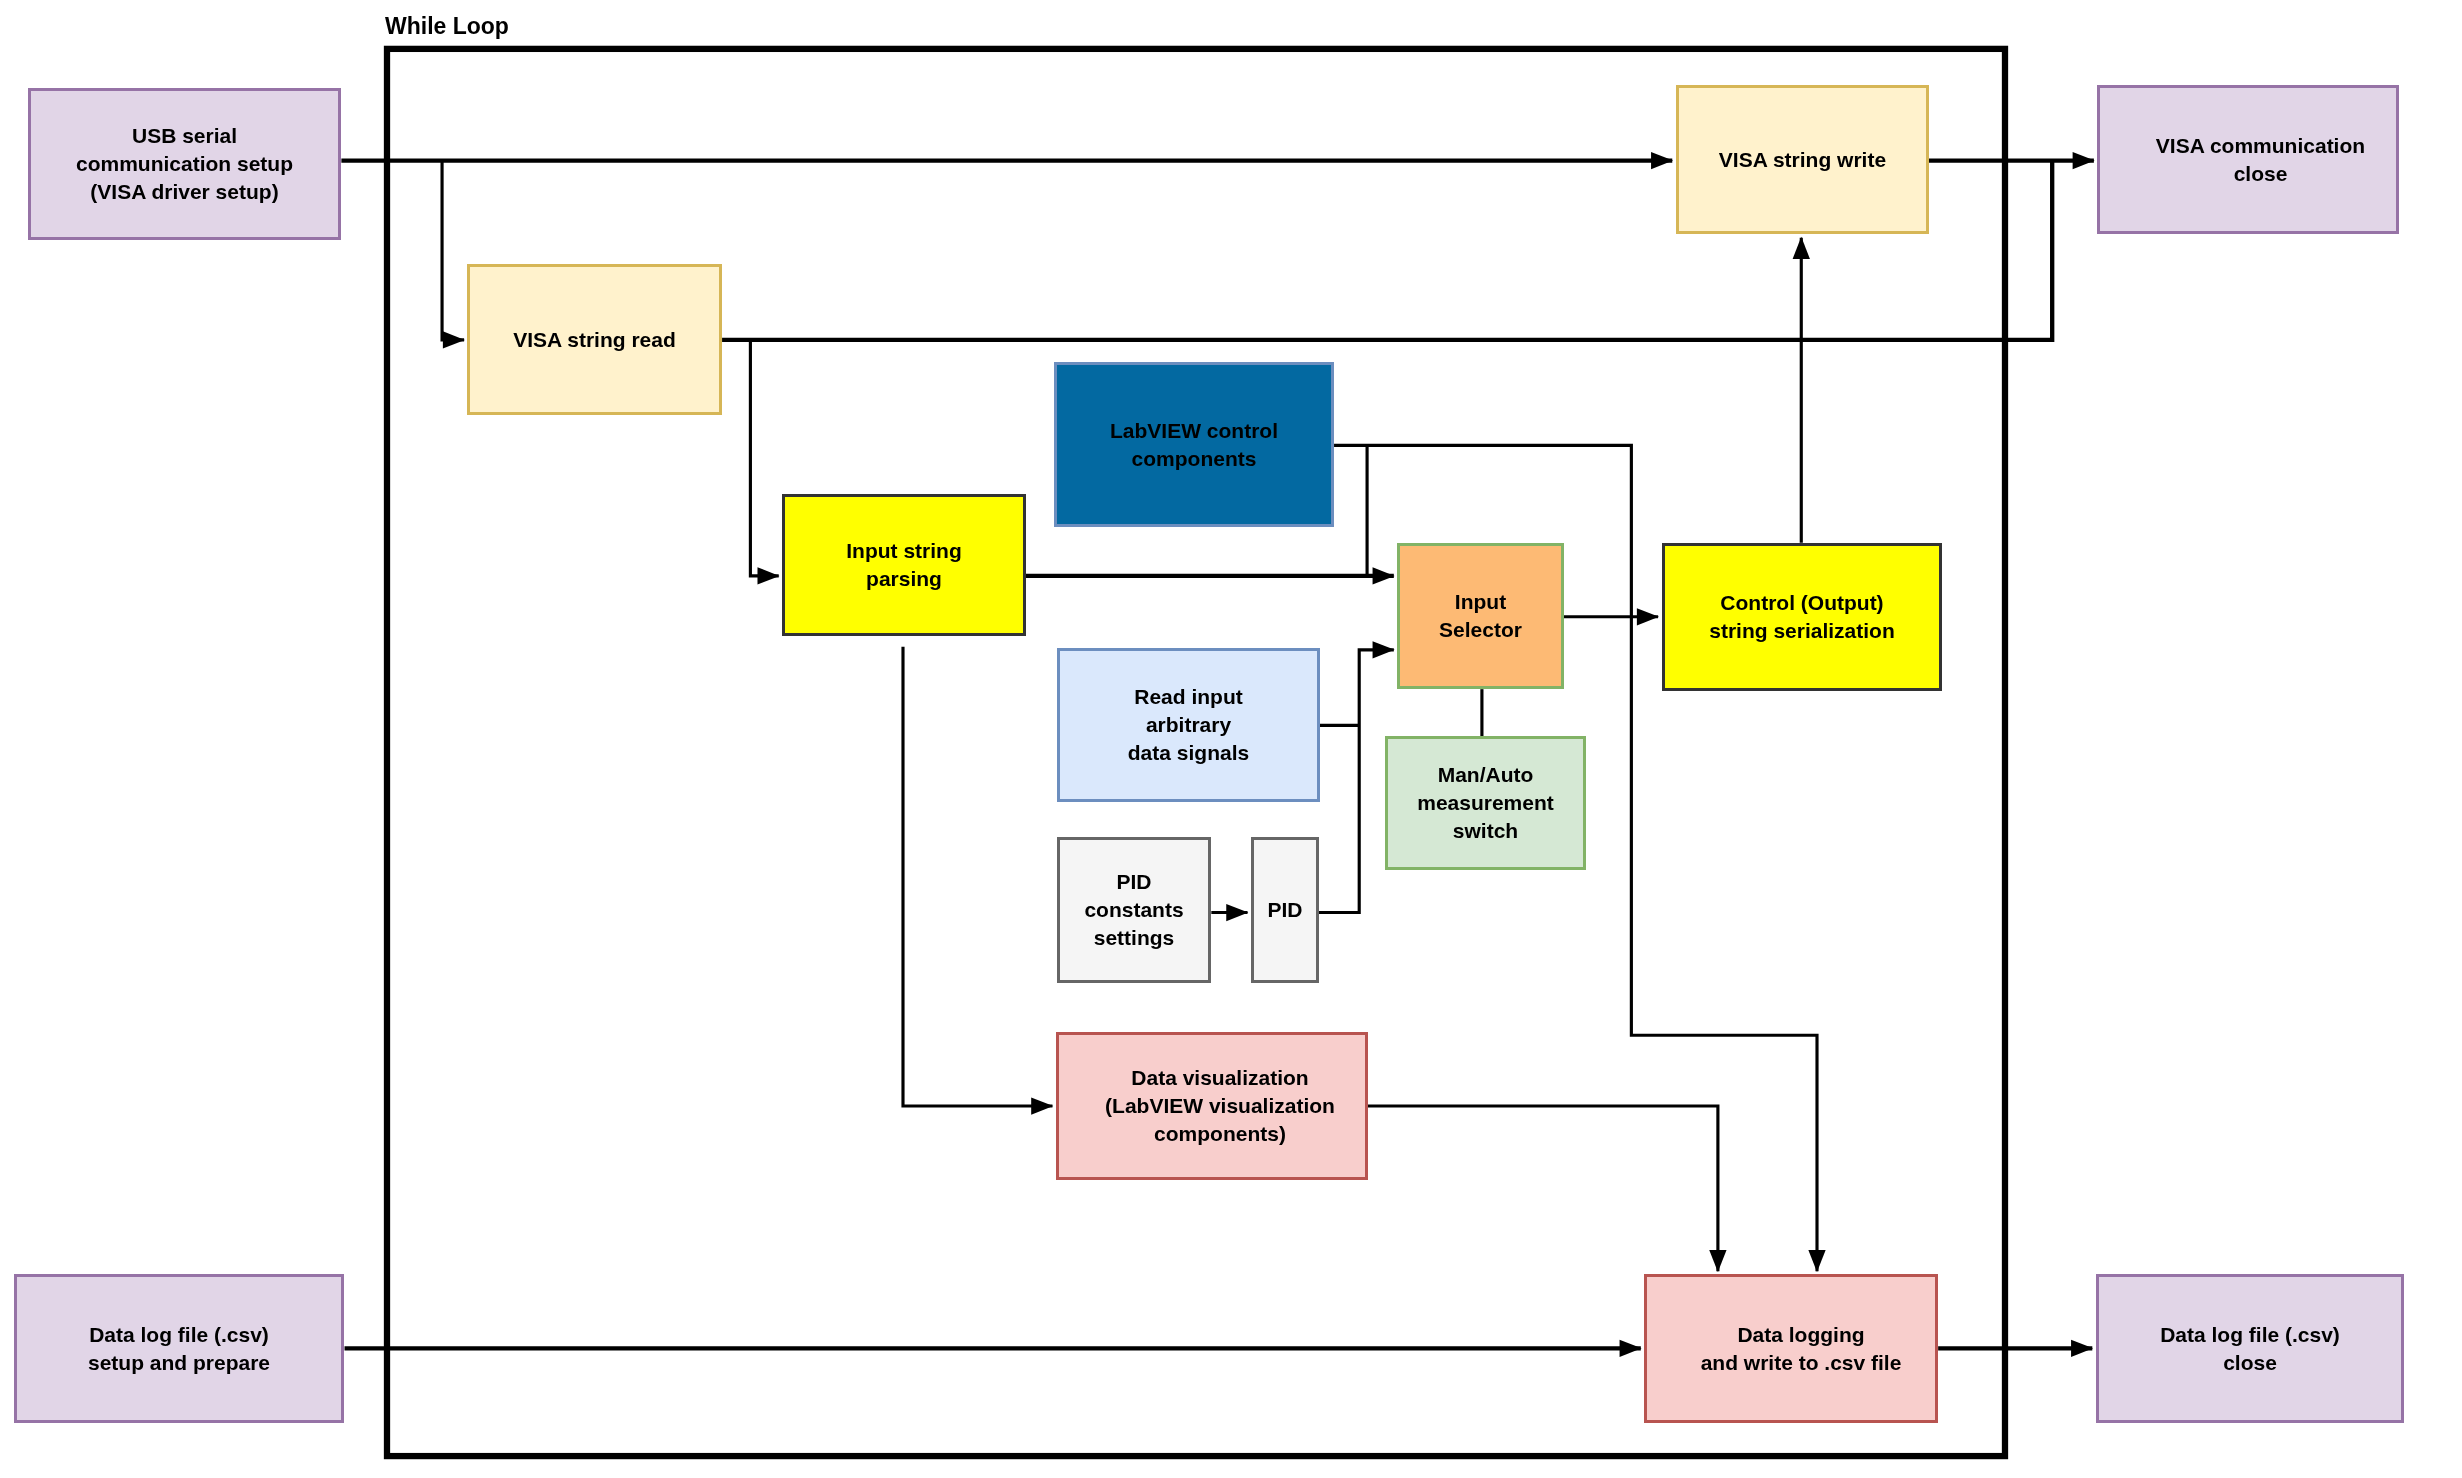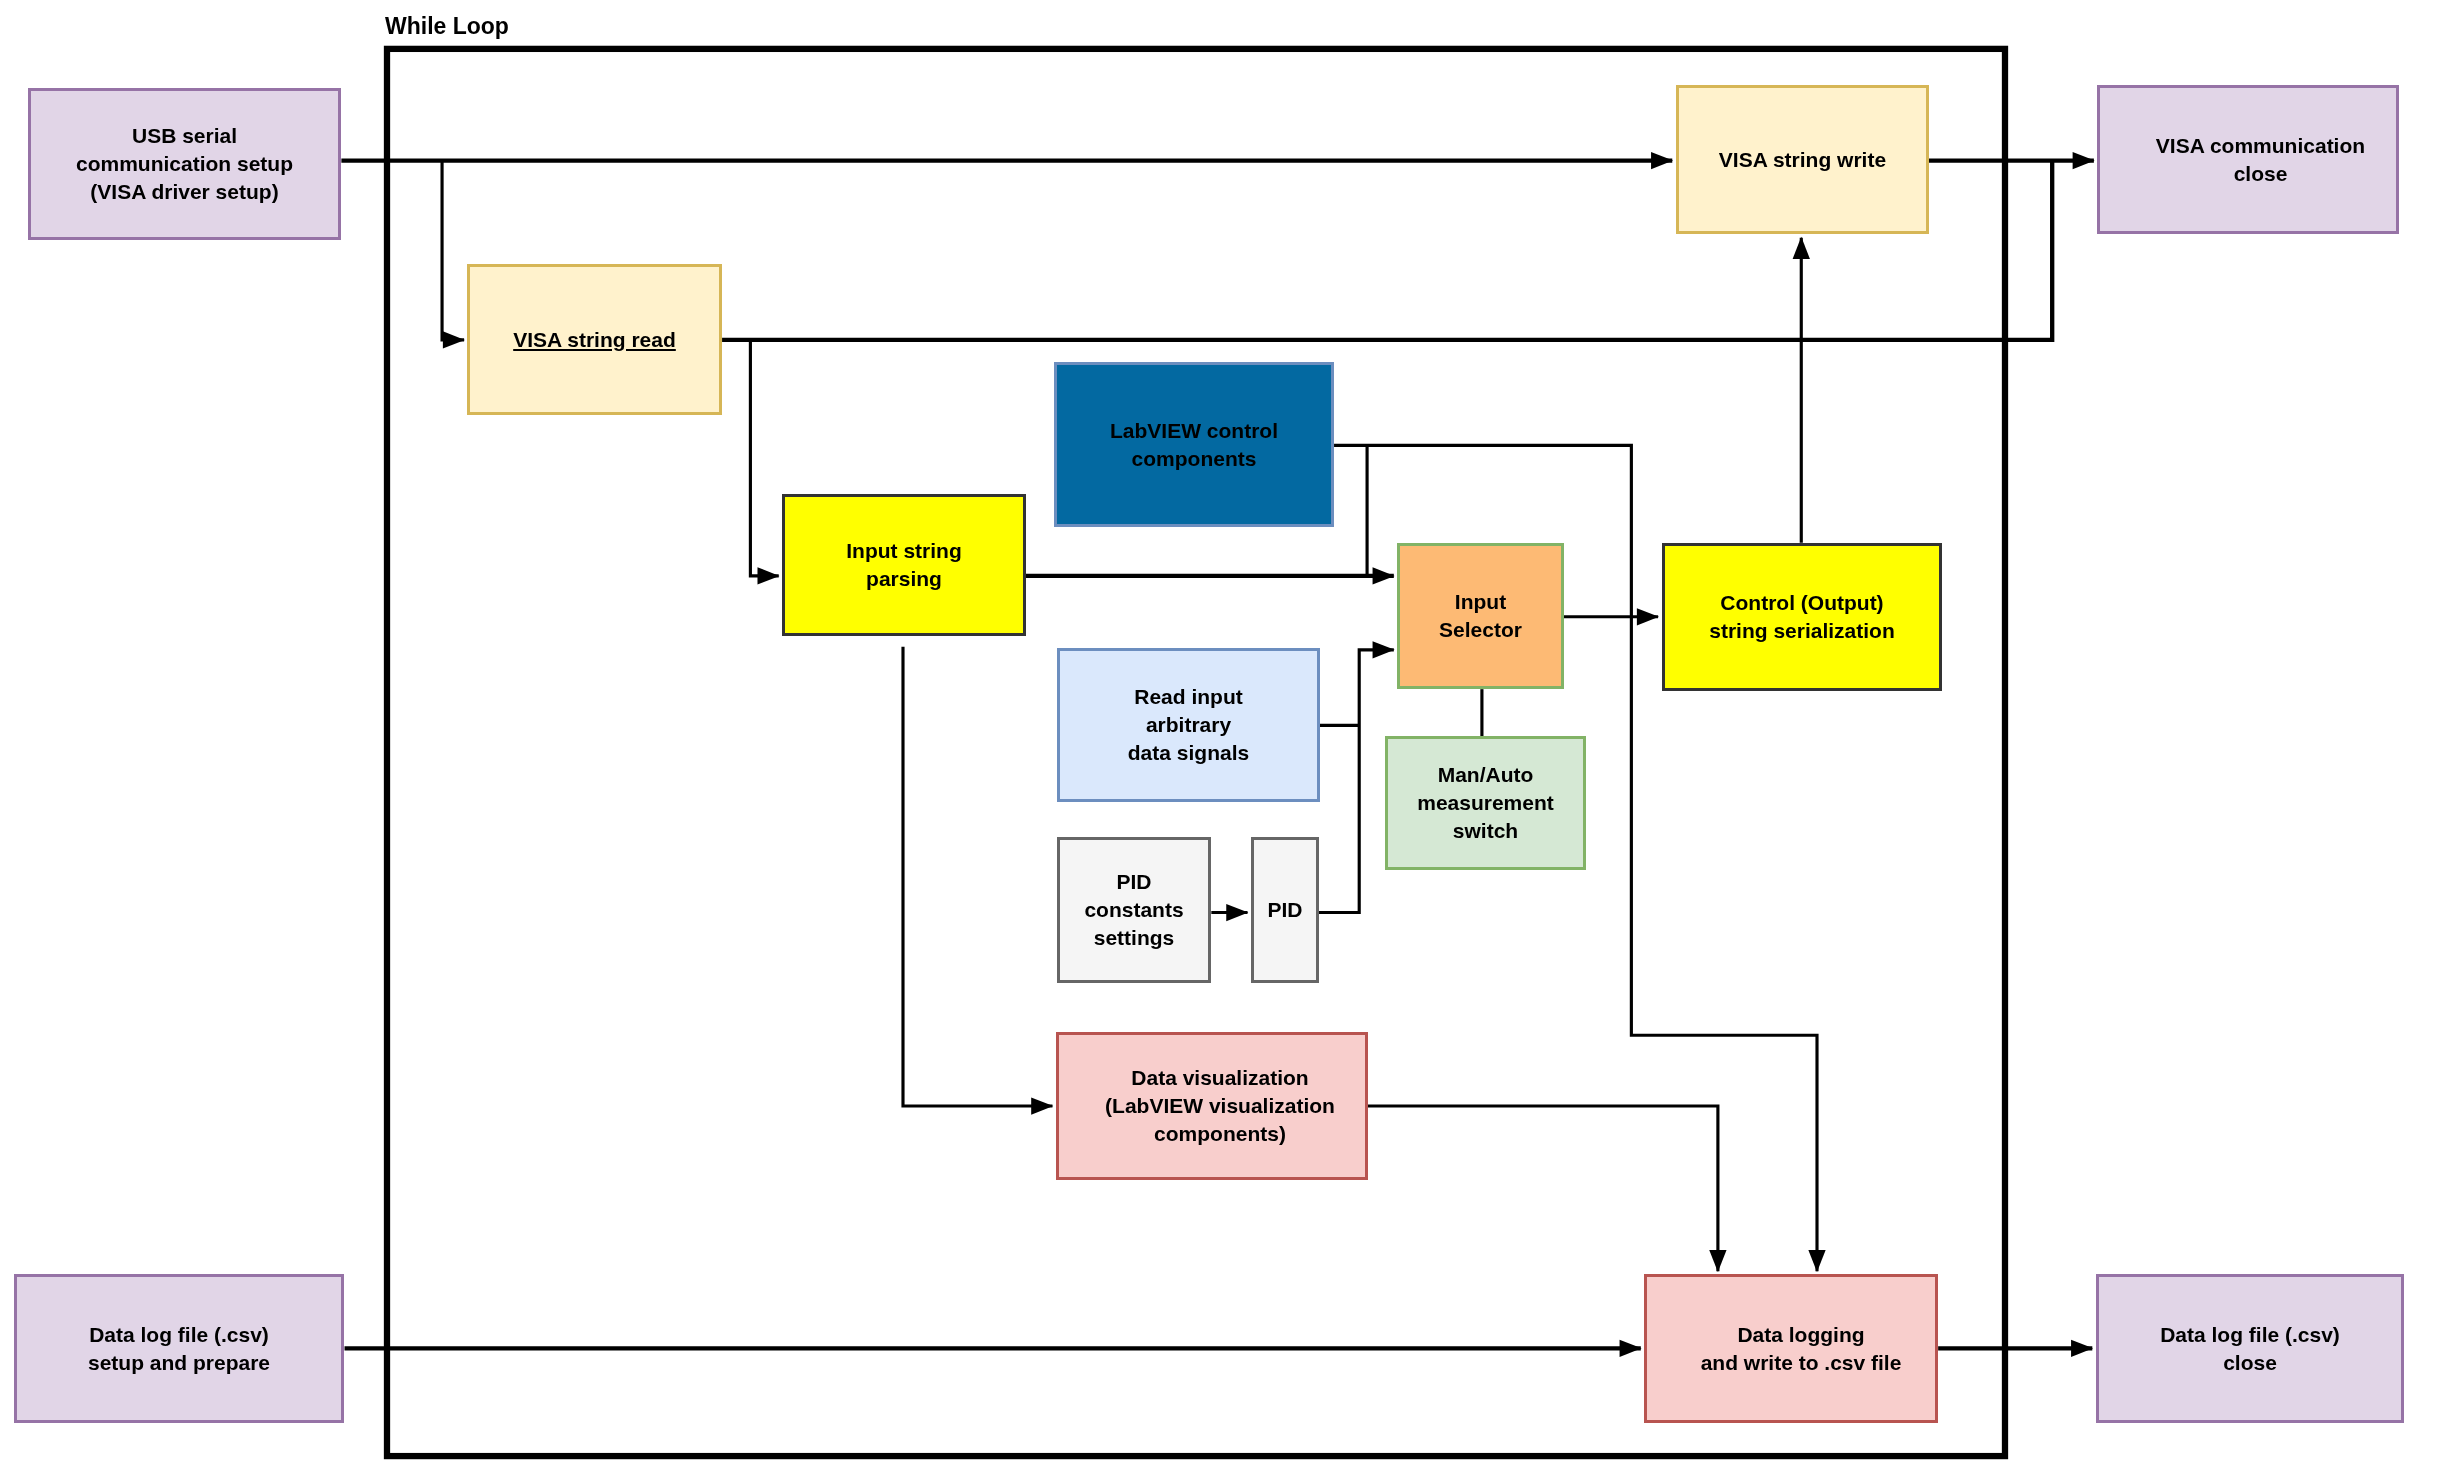--- a/index.html
+++ b/index.html
@@ -79,21 +79,21 @@
 
   <div class="box" style="left: 1676px; top: 85px; width: 253px; height: 149px; background: rgb(255, 242, 204); border-color: rgb(214, 182, 86);">
     <div class="box-label">VISA string write</div>
   </div>
 
   <div class="box" style="left: 2097px; top: 85px; width: 302px; height: 149px; background: rgb(225, 213, 231); border-color: rgb(150, 115, 166); padding-left: 25px;">
     <div class="box-label">VISA communication
 close</div>
   </div>
 
-  <div class="box" style="left: 467px; top: 264px; width: 255px; height: 151px; background: rgb(255, 242, 204); border-color: rgb(214, 182, 86); text-decoration: underline;">
+  <div class="box" style="left: 467px; top: 264px; width: 255px; height: 151px; background: rgb(255, 242, 204); border-color: rgb(214, 182, 86);">
     <div class="box-label">VISA string read</div>
   </div>
 
   <div class="box" style="left: 1054px; top: 362px; width: 280px; height: 165px; background: #0369a1; border-color: rgb(108, 142, 191);">
     <div class="box-label">LabVIEW control
 components</div>
   </div>
 
   <div class="box" style="left: 782px; top: 494px; width: 244px; height: 142px; background: rgb(255, 255, 0); border-color: rgb(51, 51, 51);">
     <div class="box-label">Input string

